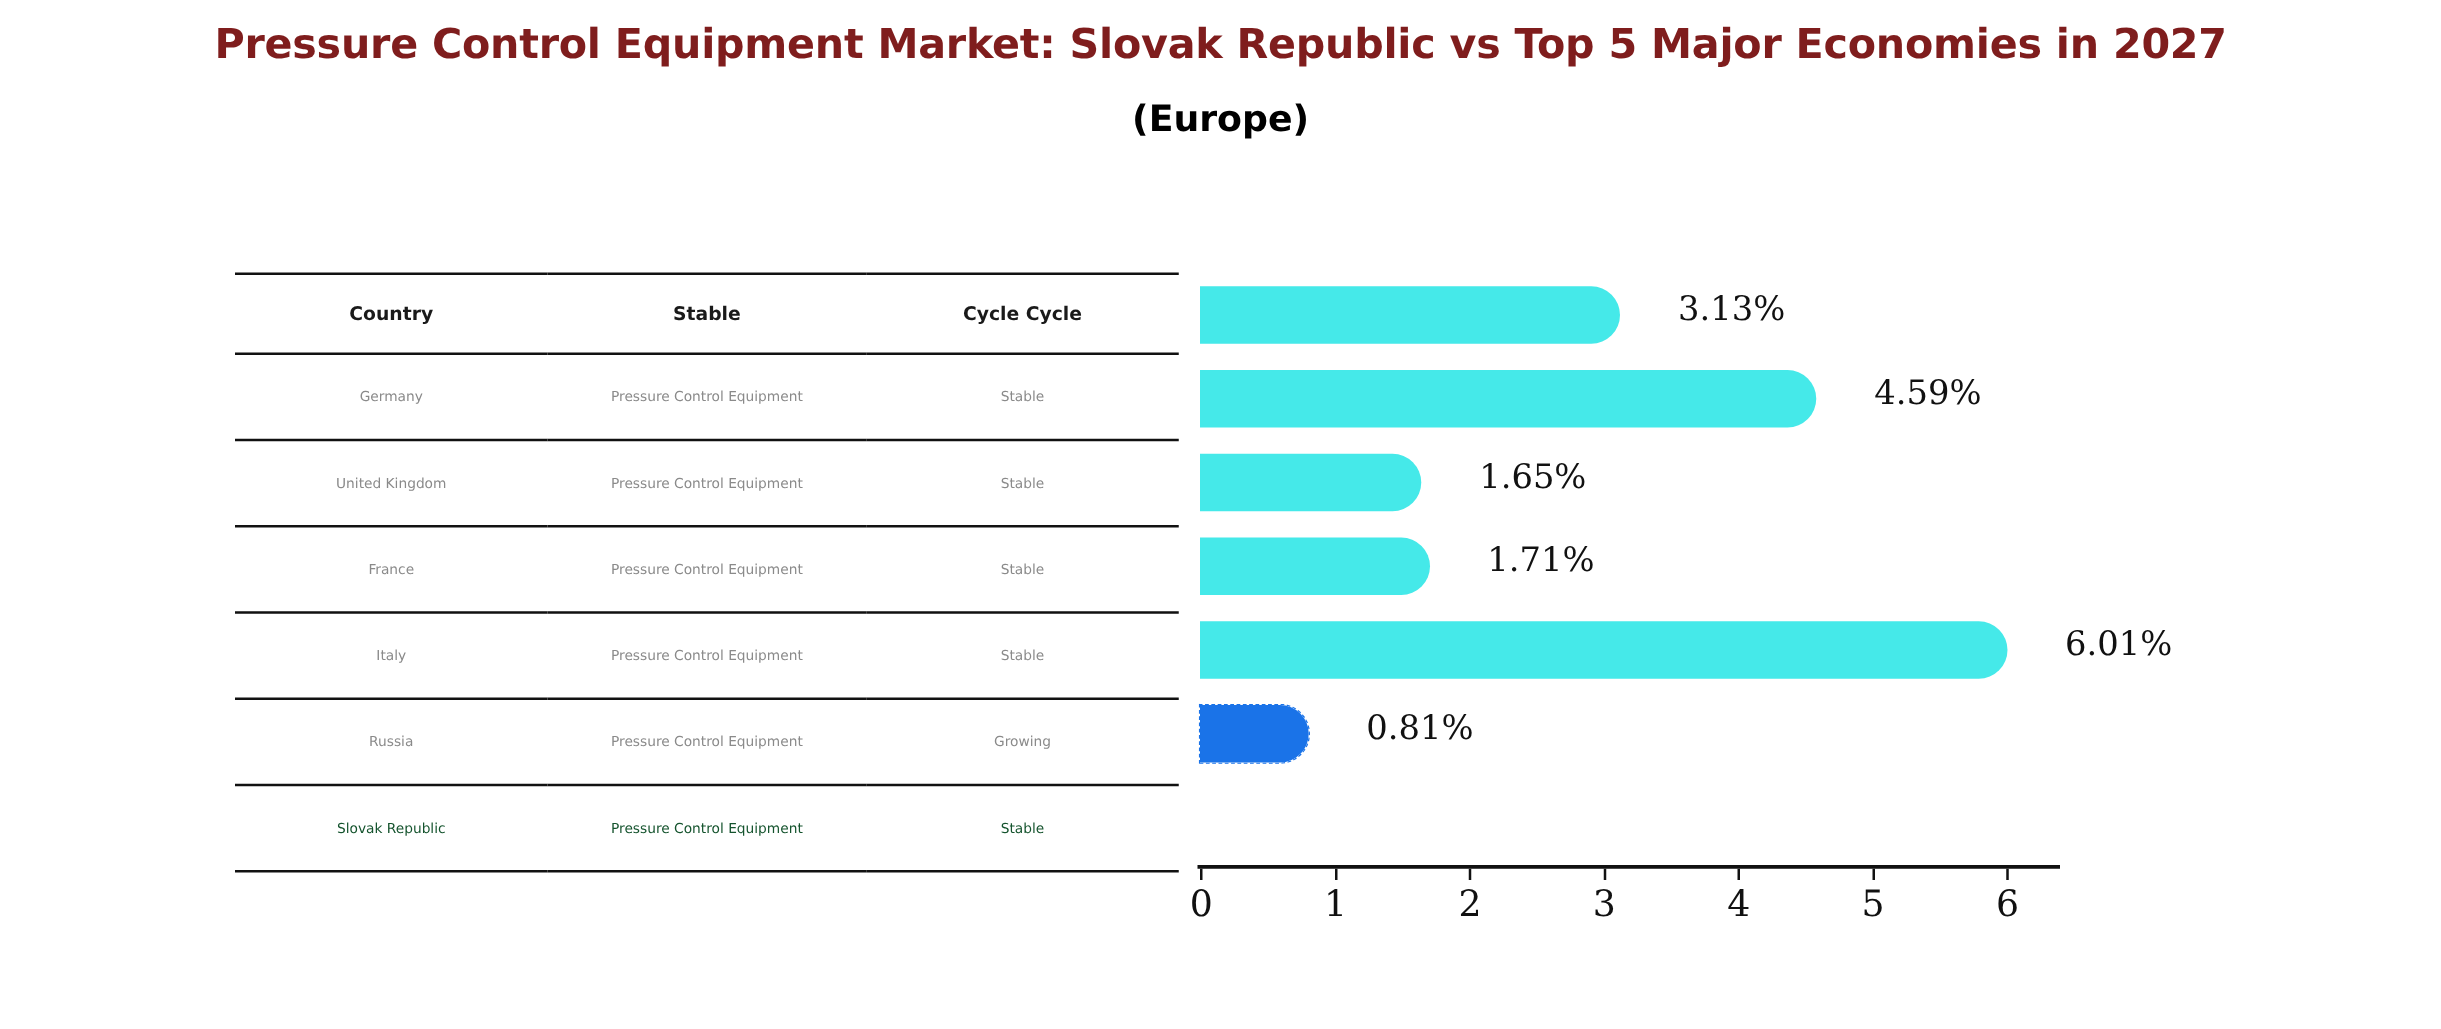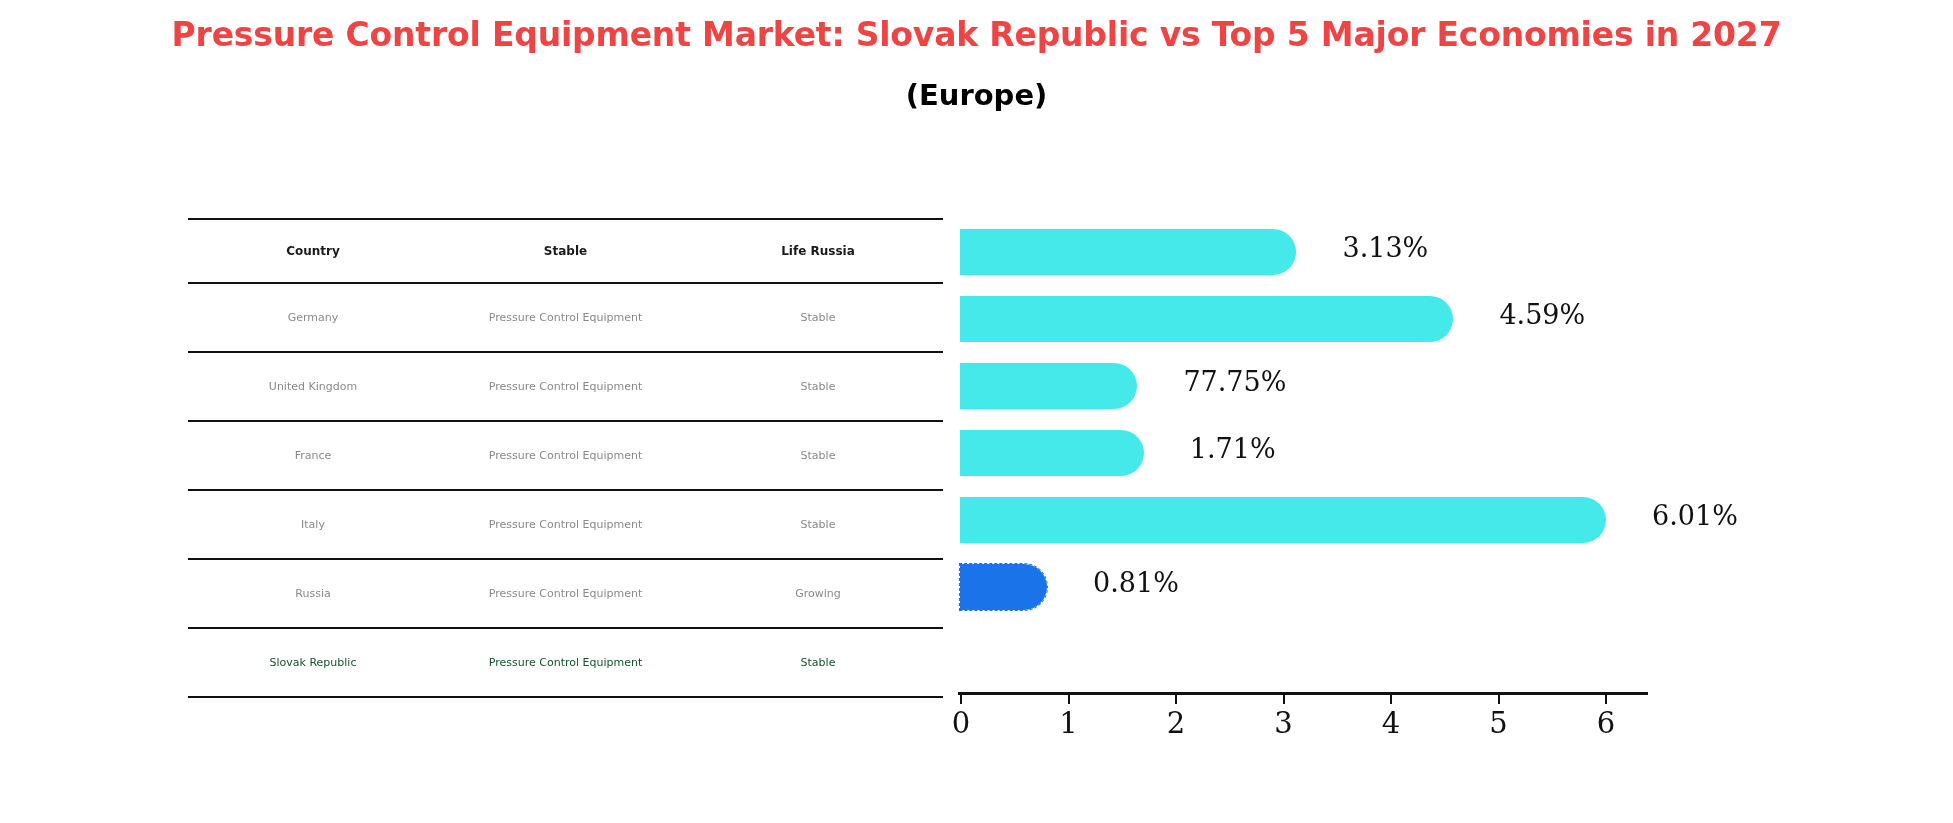--- a/index.html
+++ b/index.html
@@ -19,21 +19,21 @@
   #title-block {
     position: absolute;
     left: 0;
     top: 10px;
     width: 1953px;
     text-align: center;
   }
   #title-line-1 {
     font-size: 33px;
     font-weight: bold;
-    color: #ef4444;
+    color: #7f1d1d;
     line-height: 50px;
     letter-spacing: -0.2px;
     white-space: nowrap;
   }
   #title-line-2 {
     font-size: 29px;
     font-weight: bold;
     color: #000000;
     line-height: 50px;
     margin-top: 10px;
@@ -50,21 +50,21 @@
     border-collapse: collapse;
     width: 755px;
     table-layout: fixed;
   }
   .tbl col.c-country  { width: 250px; }
   .tbl col.c-product  { width: 255px; }
   .tbl col.c-lifecyc  { width: 250px; }
 
   .tbl thead th {
     height: 62px;
-    font-size: 12px;
+    font-size: 15px;
     font-weight: bold;
     color: #1a1a1a;
     text-align: center;
     vertical-align: middle;
     border-top: 2.2px solid #111111;
     border-bottom: 2.2px solid #111111;
     padding: 0;
   }
   .tbl tbody td {
     height: 67px;
@@ -161,21 +161,21 @@
   <table class="tbl">
     <colgroup>
       <col class="c-country">
         <col class="c-product">
         <col class="c-lifecyc">
     </colgroup>
     <thead>
       <tr>
         <th>Country</th>
         <th>Stable</th>
-        <th>Life Russia</th>
+        <th>Cycle Cycle</th>
       </tr>
     </thead>
     <tbody id="table-body">
         <tr>
           <td>Germany</td>
           <td>Pressure Control Equipment</td>
           <td>Stable</td>
         </tr>
         <tr>
           <td>United Kingdom</td>
@@ -210,21 +210,21 @@
     <div class="bar-row" style="top: 0px;">
       <div class="bar" style="width: 336.475px;"></div>
       <div class="bar-value" style="left: 382.475px;">3.13%</div>
     </div>
     <div class="bar-row" style="top: 67px;">
       <div class="bar" style="width: 493.425px;"></div>
       <div class="bar-value" style="left: 539.425px;">4.59%</div>
     </div>
     <div class="bar-row" style="top: 134px;">
       <div class="bar" style="width: 177.375px;"></div>
-      <div class="bar-value" style="left: 223.375px;">77.75%</div>
+      <div class="bar-value" style="left: 223.375px;">1.65%</div>
     </div>
     <div class="bar-row" style="top: 201px;">
       <div class="bar" style="width: 183.825px;"></div>
       <div class="bar-value" style="left: 229.825px;">1.71%</div>
     </div>
     <div class="bar-row" style="top: 268px; text-align: center;">
       <div class="bar" style="width: 646.075px;"></div>
       <div class="bar-value" style="left: 692.075px;">6.01%</div>
     </div>
     <div class="bar-row" style="top: 335px;">

